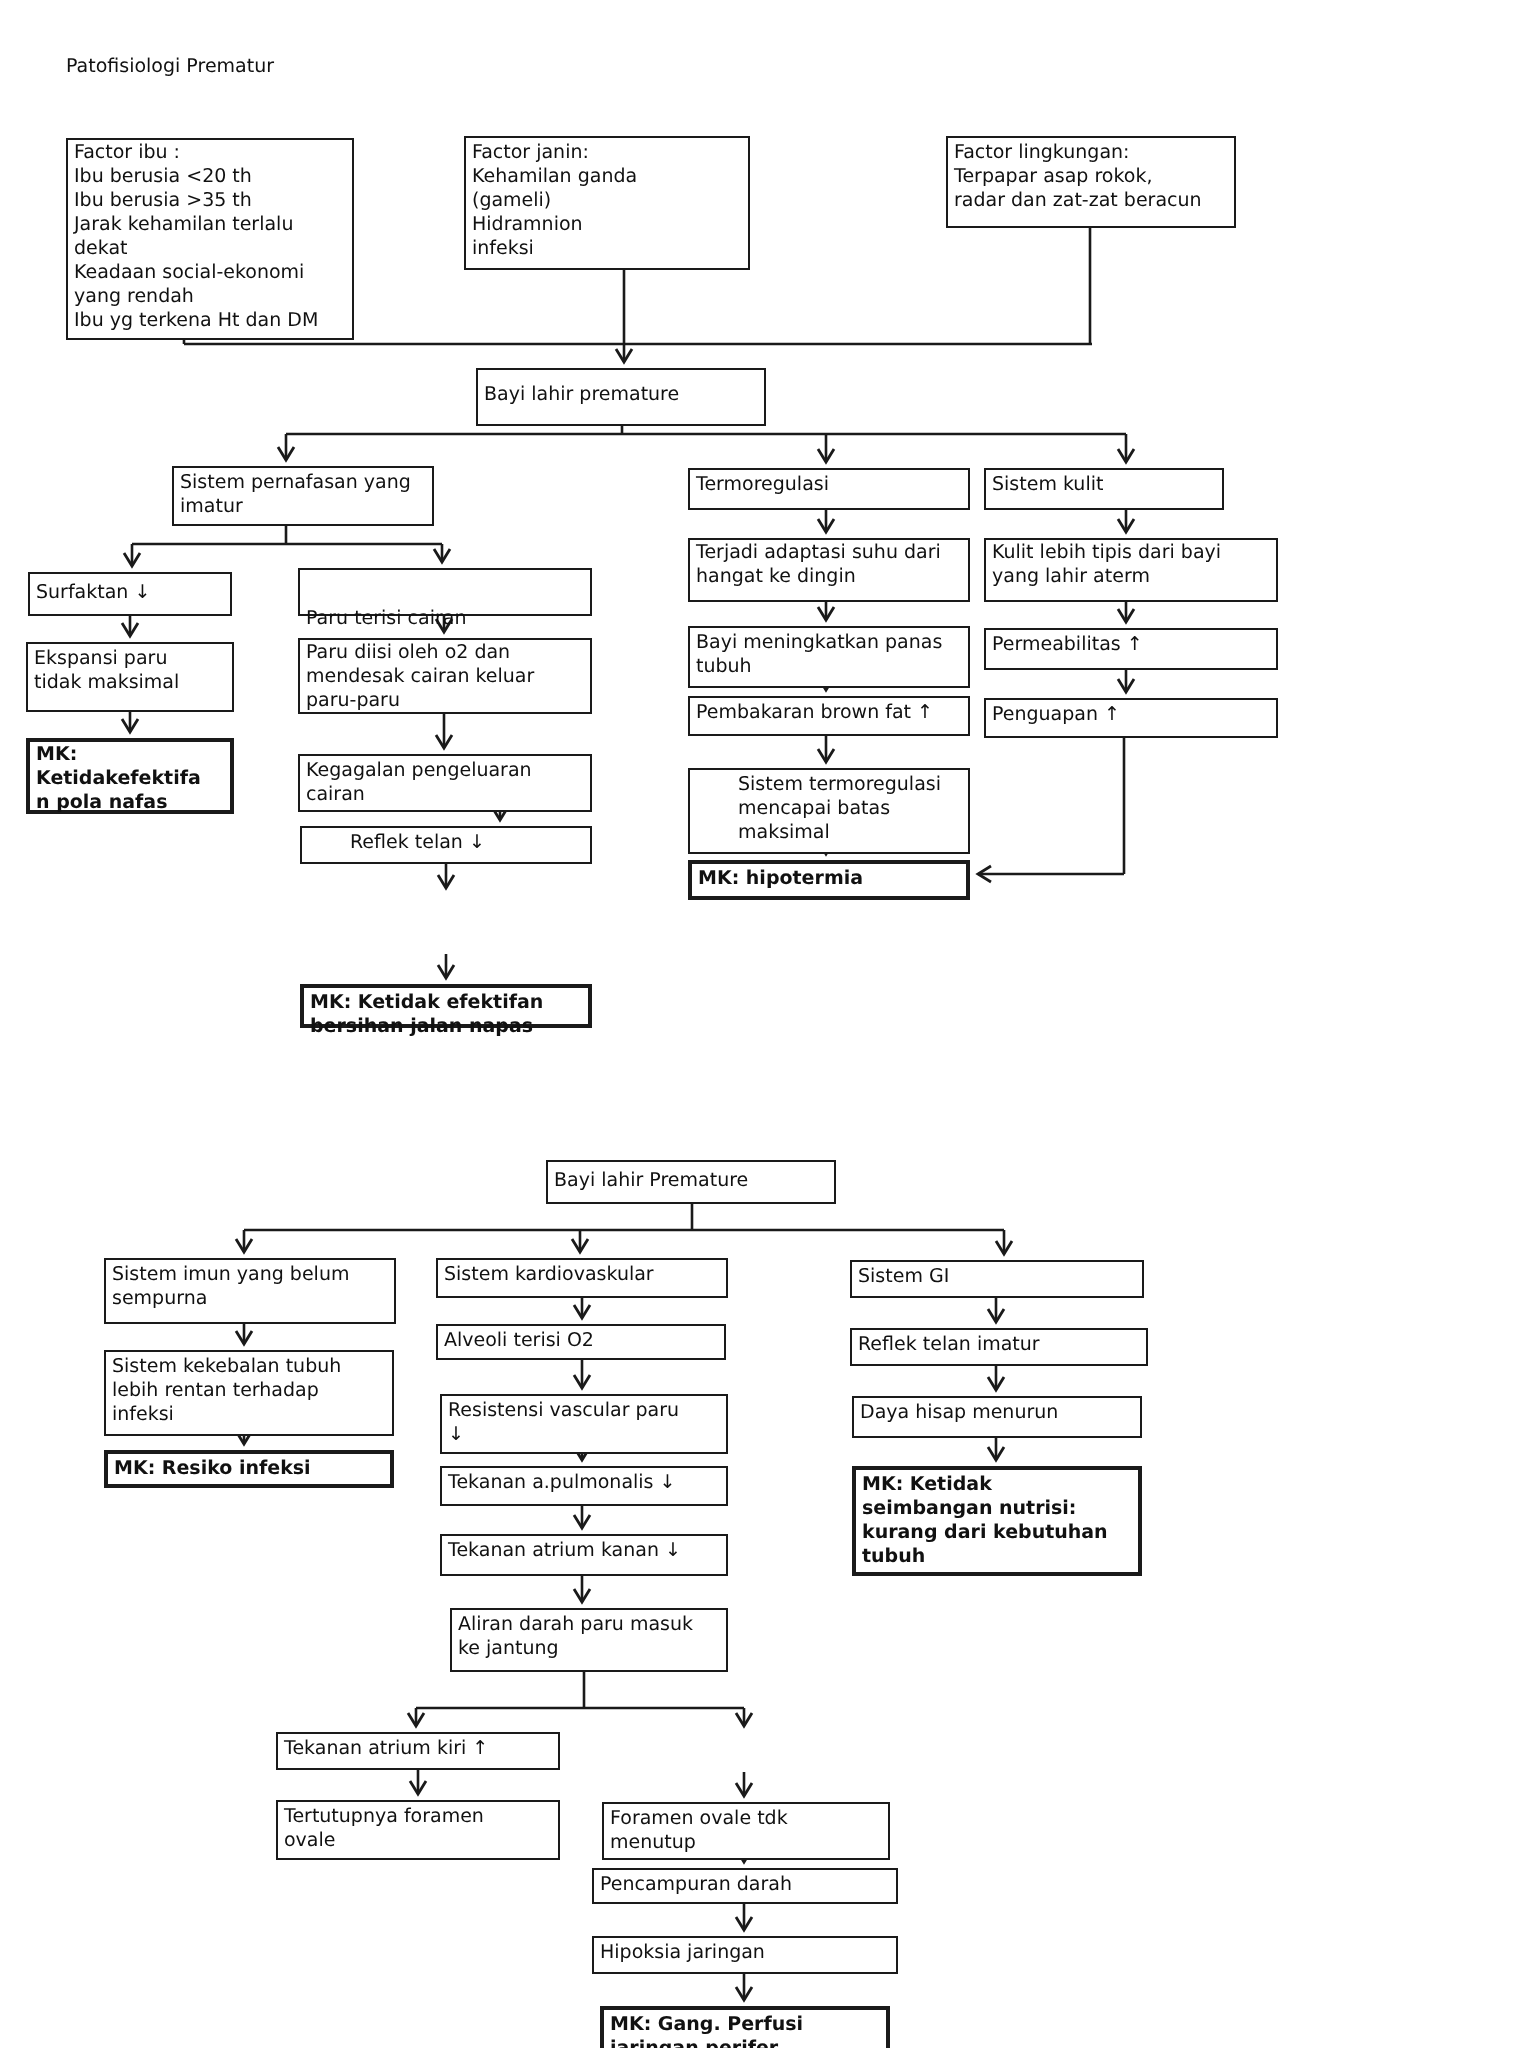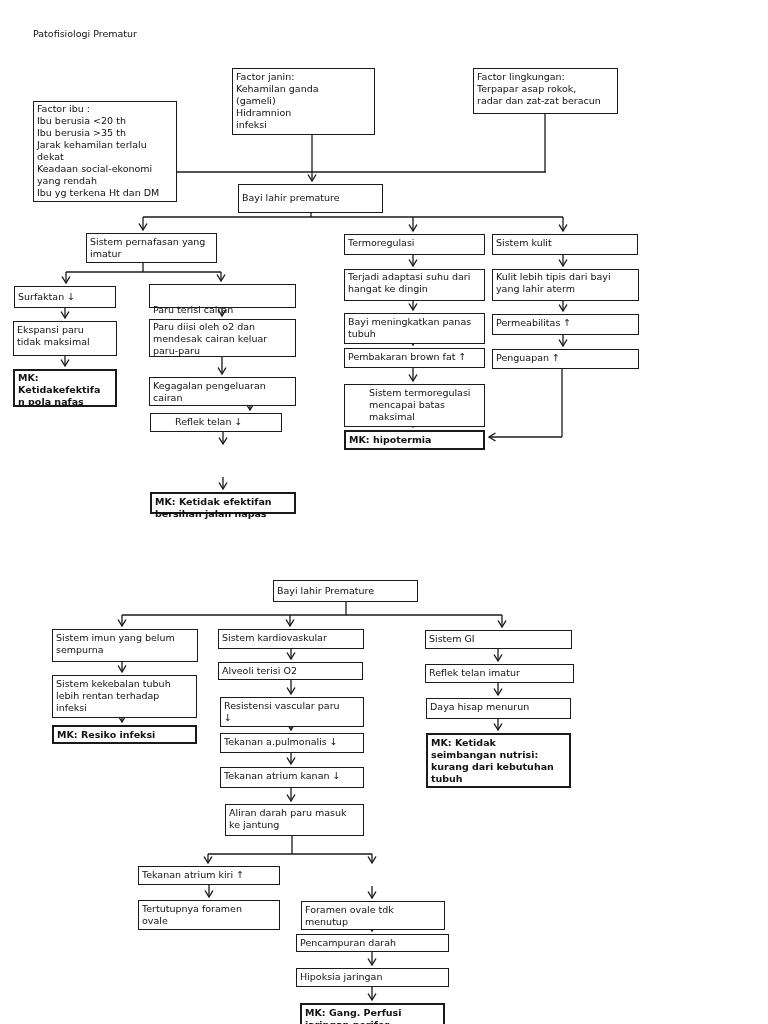--- a/index.html
+++ b/index.html
@@ -12,21 +12,21 @@
   .box{
     position:absolute;box-sizing:border-box;border:1.5px solid #1a1a1a;
     background:#fff;font-size:9.5px;line-height:12px;padding:2px 3px;
     white-space:pre;color:#111;letter-spacing:0;
   }
   .mk{font-weight:bold;border-width:2px;}
   .title{
     position:absolute;left:33px;top:28px;font-size:9.5px;color:#111;
     white-space:pre;
   }
-  .tight{line-height:12px;padding-top:1px;margin-top:32px;}
+  .tight{line-height:12px;padding-top:1px;}
 </style>
 </head>
 <body>
 
 <div id="page">
 
   <svg id="connectors" viewBox="0 0 768 1024" xmlns="http://www.w3.org/2000/svg">
     <defs>
       <marker id="arrow" viewBox="0 0 10 10" refX="8" refY="5" markerWidth="10" markerHeight="10" markerUnits="userSpaceOnUse" orient="auto">
         <path d="M1.5,1 L8,5 L1.5,9" fill="none" stroke="#1a1a1a" stroke-width="1.4"></path>
@@ -118,36 +118,36 @@
 Hidramnion
 infeksi</div>
   <div class="box" style="left:473px;top:68px;width:145px;height:46px;">Factor lingkungan:
 Terpapar asap rokok,
 radar dan zat-zat beracun</div>
   <div class="box" style="left:238px;top:184px;width:145px;height:29px;padding-top:7px;">Bayi lahir premature</div>
 
   <div class="box" style="left:86px;top:233px;width:131px;height:30px;">Sistem pernafasan yang
 imatur</div>
   <div class="box" style="left:344px;top:234px;width:141px;height:21px;">Termoregulasi</div>
-  <div class="box" style="left:492px;top:234px;width:146px;height:21px;">Sistem kulit</div>
+  <div class="box" style="left:492px;top:234px;width:120px;height:21px;">Sistem kulit</div>
 
   <div class="box" style="left:14px;top:286px;width:102px;height:22px;padding-top:4px;">Surfaktan ↓</div>
   <div class="box" style="left:13px;top:321px;width:104px;height:35px;">Ekspansi paru
 tidak maksimal</div>
   <div class="box mk" style="left:13px;top:369px;width:104px;height:38px;padding:1px 3px;">MK:
 Ketidakefektifa
 n pola nafas</div>
 
   <div class="box" style="left:149px;top:284px;width:147px;height:24px;padding-top:19px;">Paru terisi cairan</div>
   <div class="box" style="left:149px;top:319px;width:147px;height:38px;padding-top:1px;">Paru diisi oleh o2 dan
 mendesak cairan keluar
 paru-paru</div>
   <div class="box" style="left:149px;top:377px;width:147px;height:29px;">Kegagalan pengeluaran
 cairan</div>
-  <div class="box" style="left:150px;top:413px;width:132px;height:19px;padding-left:24px;">Reflek telan ↓</div>
+  <div class="box" style="left:150px;top:413px;width:146px;height:19px;padding-left:24px;">Reflek telan ↓</div>
   <div class="box mk" style="left:150px;top:492px;width:146px;height:22px;">MK: Ketidak efektifan
 bersihan jalan napas</div>
 
   <div class="box" style="left:344px;top:269px;width:141px;height:32px;padding-top:1px;">Terjadi adaptasi suhu dari
 hangat ke dingin</div>
   <div class="box" style="left:344px;top:313px;width:141px;height:31px;">Bayi meningkatkan panas
 tubuh</div>
   <div class="box" style="left:344px;top:348px;width:141px;height:20px;">Pembakaran brown fat ↑</div>
   <div class="box" style="left:344px;top:384px;width:141px;height:43px;padding-left:24px;">Sistem termoregulasi
 mencapai batas

